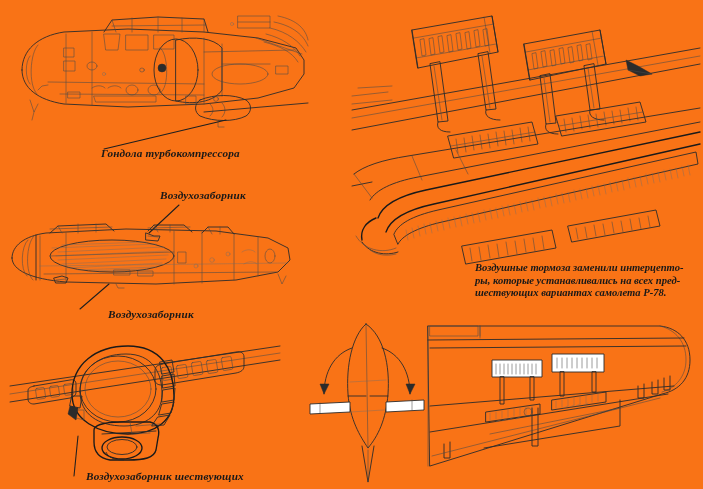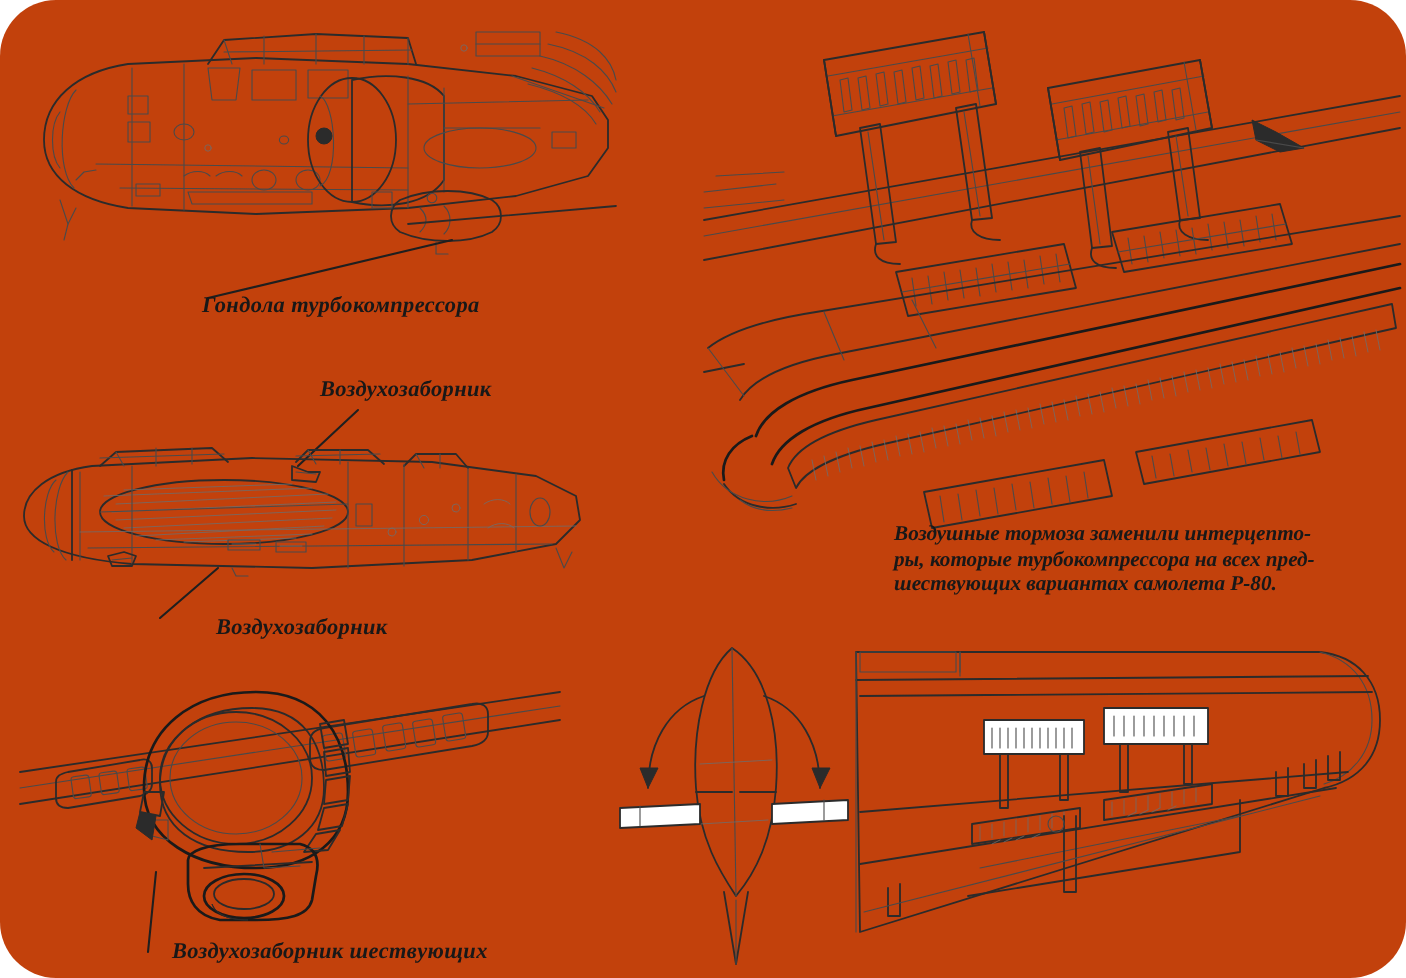--- a/index.html
+++ b/index.html
@@ -11,22 +11,21 @@
     width: 703px;
     height: 489px;
     position: relative;
     overflow: hidden;
     font-family: "Liberation Serif", "DejaVu Serif", serif;
     color: #1a1a1a;
   }
   .page {
     position: absolute;
     inset: 0;
-    background: #c2410c;
-    border-radius: 28px;
+    background: #f97316;
   }
   .fig {
     position: absolute;
   }
   .fig svg {
     display: block;
     width: 100%;
     height: 100%;
     overflow: visible;
   }
@@ -94,20 +93,21 @@
     font-style: italic;
     font-weight: 700;
     font-size: 10.6px;
     line-height: 12.6px;
     color: #181818;
     width: 255px;
     text-align: left;
   }
   .caption-block div {
     white-space: nowrap;
+    margin-left: 28px;
   }
 </style>
 </head>
 <body>
 
 <div class="page">
 
   <div class="fig" style="left:8px; top:8px; width:300px; height:132px;">
     <svg viewBox="0 0 300 132" preserveAspectRatio="none">
 
@@ -540,22 +540,22 @@
       <path class="ln" d="M10,238 C18,250 34,252 46,248"></path>
       <path class="ln-thin" d="M4,232 C12,246 30,250 44,244"></path>
       <path class="ln-thin" d="M18,246 C26,252 36,252 44,250"></path>
 
       <path class="ln-heavy" d="M24,214 C14,218 8,226 10,236"></path>
     </svg>
   </div>
 
   <div class="caption-block" style="left:447px; top:262px;">
     <div>Воздушные тормоза заменили интерцепто-</div>
-    <div>ры, которые турбокомпрессора на всех пред-</div>
-    <div>шествующих вариантах самолета P-80.</div>
+    <div>ры, которые устанавливались на всех пред-</div>
+    <div>шествующих вариантах самолета P-78.</div>
   </div>
 
   <div class="fig" style="left:306px; top:322px; width:118px; height:166px;">
     <svg viewBox="0 0 118 166" preserveAspectRatio="none">
 
       <path class="ln" d="M60,2 C78,14 84,44 82,72 C80,98 72,114 62,126
                           C54,114 44,98 42,72 C40,44 46,14 60,2 Z"></path>
       <path class="ln-thin" d="M60,2 L62,126"></path>
 
       <path class="ln" d="M56,124 L62,160 L68,124"></path>

